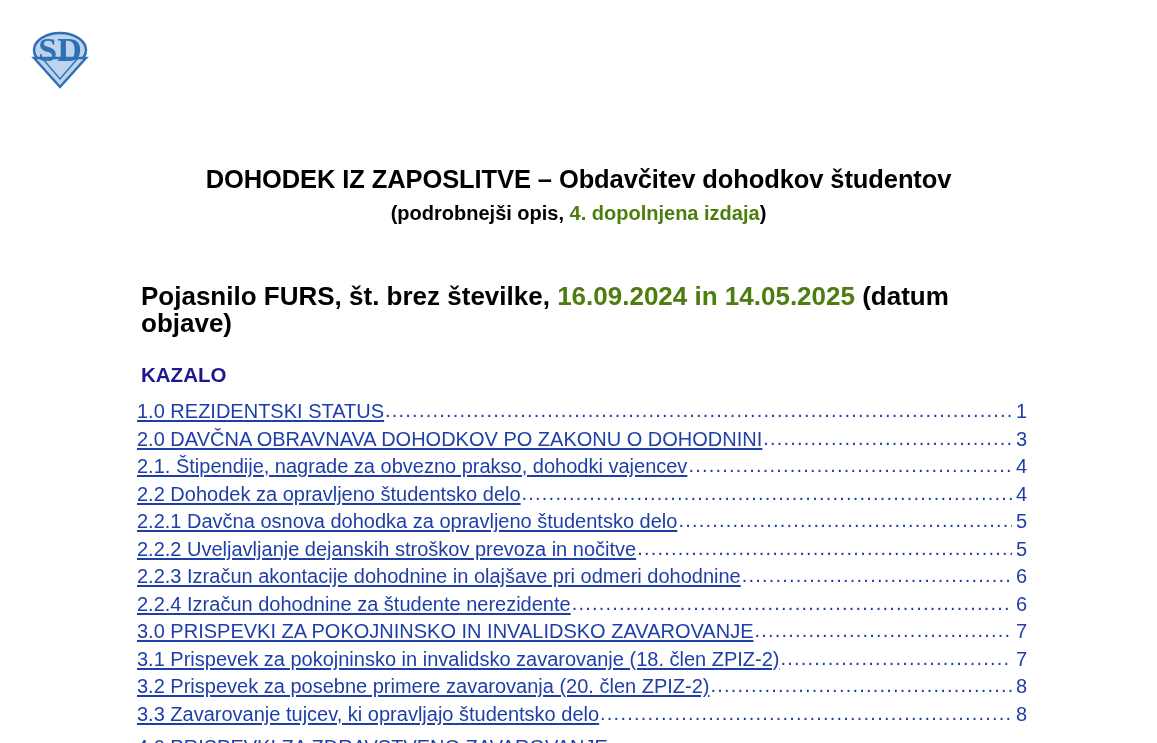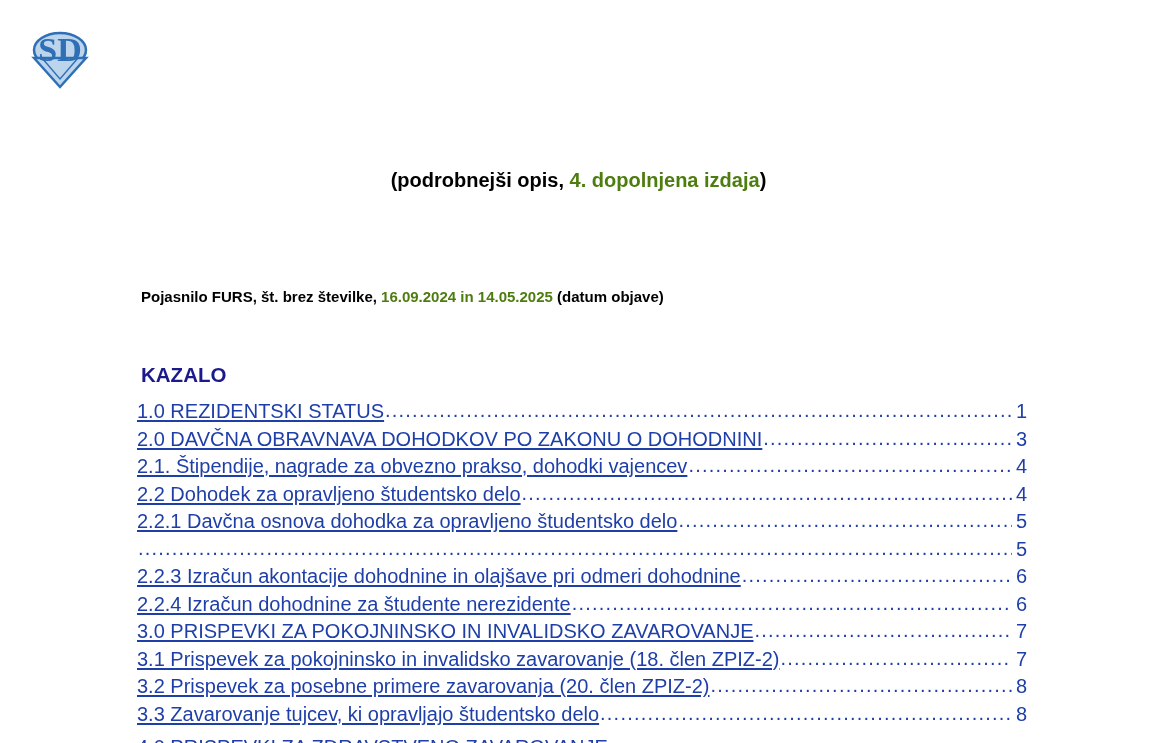--- a/index.html
+++ b/index.html
@@ -55,21 +55,21 @@
   }
   .red {
     color: #4d7c0f;
   }
 
   .notice {
     position: absolute;
     left: 141px;
     top: 283px;
     width: 900px;
-    font-size: 15px;
+    font-size: 26px;
     font-weight: bold;
     line-height: 27px;
   }
 
   .toc-heading {
     position: absolute;
     left: 141px;
     top: 363px;
     font-size: 20.5px;
     font-weight: bold;
@@ -134,20 +134,21 @@
     <svg viewBox="0 0 76 62" width="76" height="62" aria-hidden="true">
       <ellipse cx="38" cy="22" rx="26" ry="17" fill="#bcd4ec" stroke="#2f6fb5" stroke-width="2.5"></ellipse>
       <path d="M12 30 L38 59 L64 30 Z" fill="#bcd4ec" stroke="#2f6fb5" stroke-width="2.5"></path>
       <path d="M20 30 L38 51 L56 30" fill="none" stroke="#2f6fb5" stroke-width="1.4"></path>
       <text x="38" y="33" font-family="'Liberation Serif', serif" font-size="34" font-weight="bold" fill="#2f6fb5" text-anchor="middle">SD</text>
     </svg>
   </div>
 
   <div class="title-block">
     <div class="doc-title">
+      <div>DOHODEK IZ ZAPOSLITVE – Obdavčitev dohodkov študentov</div>
     </div>
     <div class="doc-subtitle">
       <span>(podrobnejši opis, </span><span class="red">4. dopolnjena izdaja</span><span>)</span>
     </div>
   </div>
 
   <div class="notice">
     <span>Pojasnilo FURS, št. brez številke, </span><span class="red">16.09.2024 in 14.05.2025</span><span> (datum objave)</span>
   </div>
 
@@ -179,20 +180,21 @@
       <span class="page-num">4</span>
     </div>
 
     <div class="toc-row lvl-1">
       <span class="label">2.2.1 Davčna osnova dohodka za opravljeno študentsko delo</span>
       <span class="dots">............................................................................................................................................................</span>
       <span class="page-num">5</span>
     </div>
 
     <div class="toc-row lvl-1">
+      <span class="label">2.2.2 Uveljavljanje dejanskih stroškov prevoza in nočitve</span>
       <span class="dots">............................................................................................................................................................</span>
       <span class="page-num">5</span>
     </div>
 
     <div class="toc-row lvl-1">
       <span class="label">2.2.3 Izračun akontacije dohodnine in olajšave pri odmeri dohodnine</span>
       <span class="dots">............................................................................................................................................................</span>
       <span class="page-num">6</span>
     </div>
 

